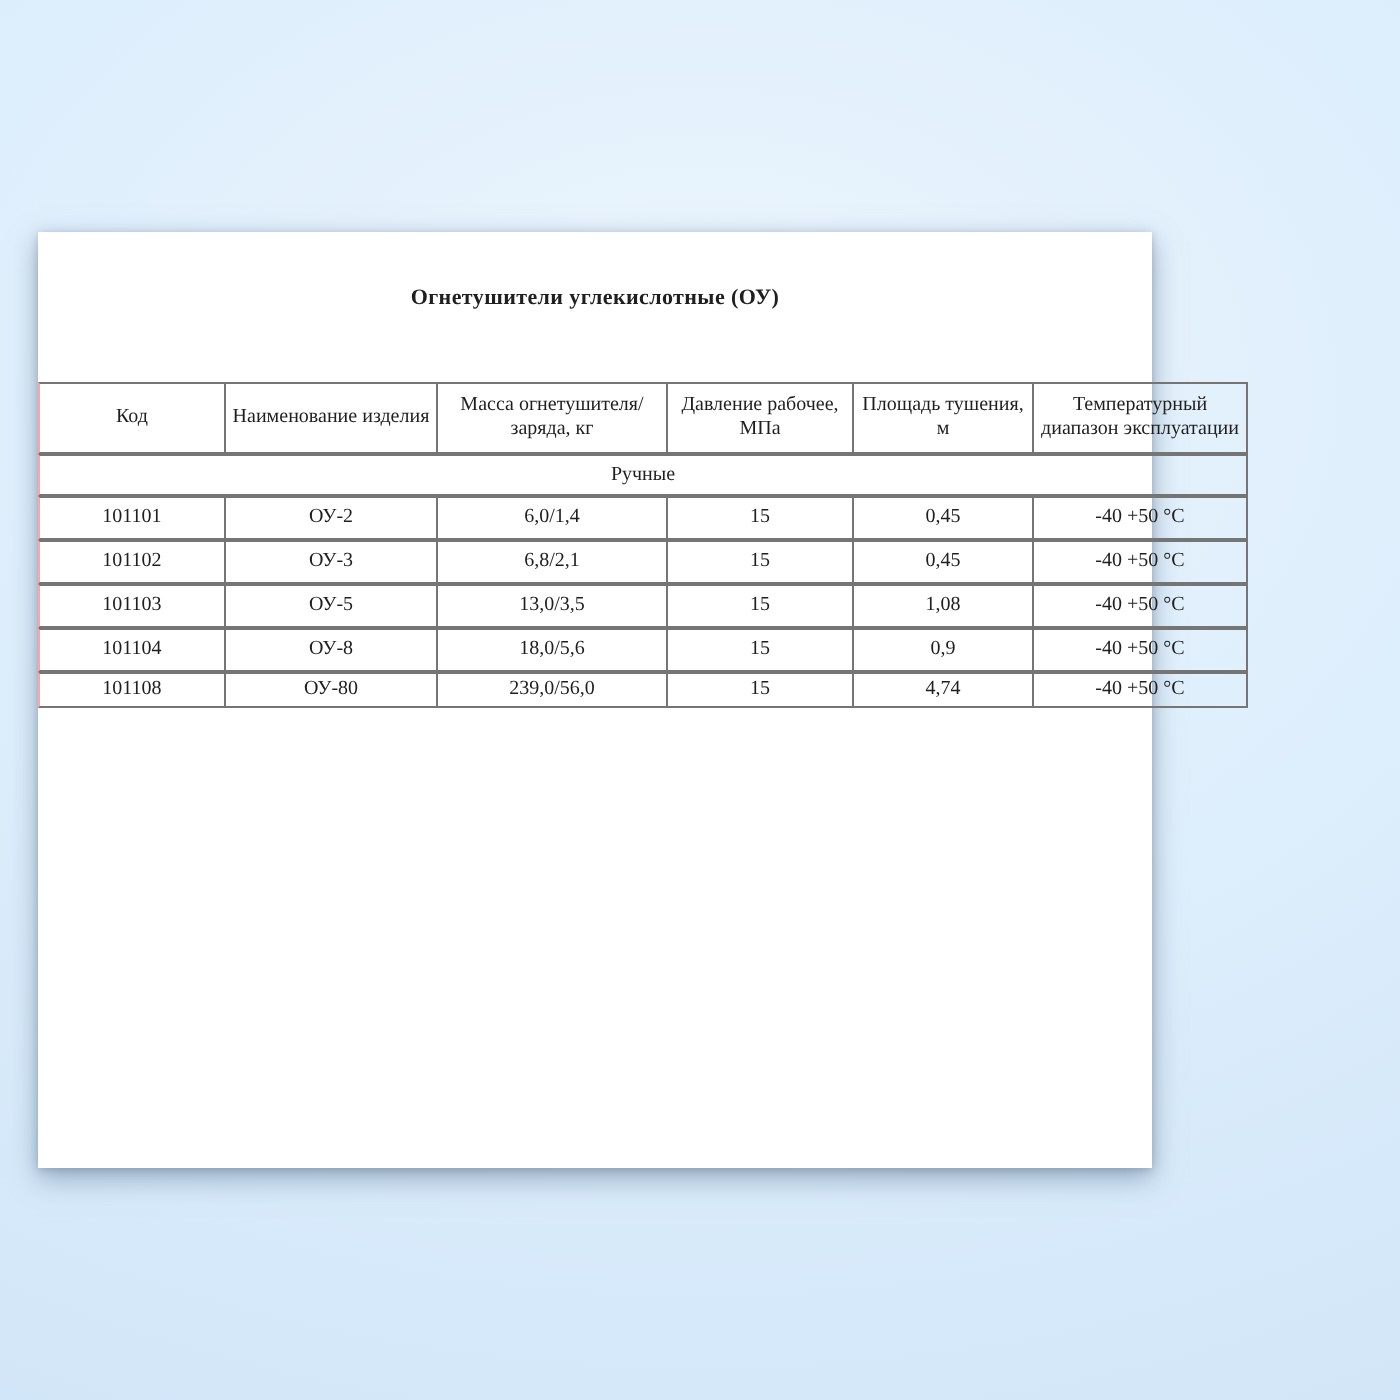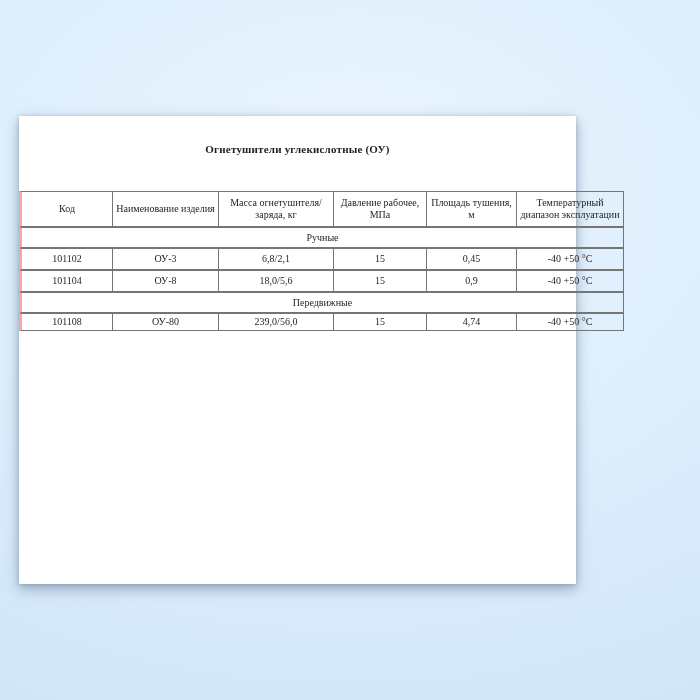--- a/index.html
+++ b/index.html
@@ -51,21 +51,21 @@
     border-bottom: 1px solid #757575;
     text-align: center;
     vertical-align: middle;
     padding: 1px 3px;
     font-weight: normal;
     line-height: 12px;
     overflow: hidden;
   }
   .ext-table th:first-child,
   .ext-table td:first-child {
-    border-left: 3px solid #fca5a5;
+    border-left: 1px solid #fca5a5;
   }
   .row-header  { height: 36px; }
   .row-section { height: 21px; }
   .row-hand    { height: 22px; }
   .row-mobile  { height: 18px; }
   .footnote {
     margin: 42px 23px 0 26px;
     text-align: justify;
     text-indent: 13px;
     font-size: 10.5px;
@@ -98,37 +98,50 @@
           <th>Давление рабочее, МПа</th>
           <th>Площадь тушения, м</th>
           <th>Температурный диапазон эксплуатации</th>
         </tr>
       </thead>
       <tbody>
         <tr class="row-section">
           <td colspan="6">Ручные</td>
         </tr>
         <tr class="row-hand">
+          <td>101101</td>
+          <td>ОУ-2</td>
+          <td>6,0/1,4</td>
+          <td>15</td>
+          <td>0,45</td>
+          <td>-40  +50 °C</td>
+        </tr>
+        <tr class="row-hand">
           <td>101102</td>
           <td>ОУ-3</td>
           <td>6,8/2,1</td>
           <td>15</td>
           <td>0,45</td>
+          <td>-40  +50 °C</td>
+        </tr>
+        <tr class="row-hand">
+          <td>101103</td>
+          <td>ОУ-5</td>
+          <td>13,0/3,5</td>
+          <td>15</td>
+          <td>1,08</td>
           <td>-40  +50 °C</td>
         </tr>
         <tr class="row-hand">
           <td>101104</td>
           <td>ОУ-8</td>
           <td>18,0/5,6</td>
           <td>15</td>
           <td>0,9</td>
           <td>-40  +50 °C</td>
-        </tr>
-        <tr class="row-section">
-          <td colspan="6">Передвижные</td>
         </tr>
         <tr class="row-mobile">
           <td>101108</td>
           <td>ОУ-80</td>
           <td>239,0/56,0</td>
           <td>15</td>
           <td>4,74</td>
           <td>-40  +50 °C</td>
         </tr>
       </tbody>

